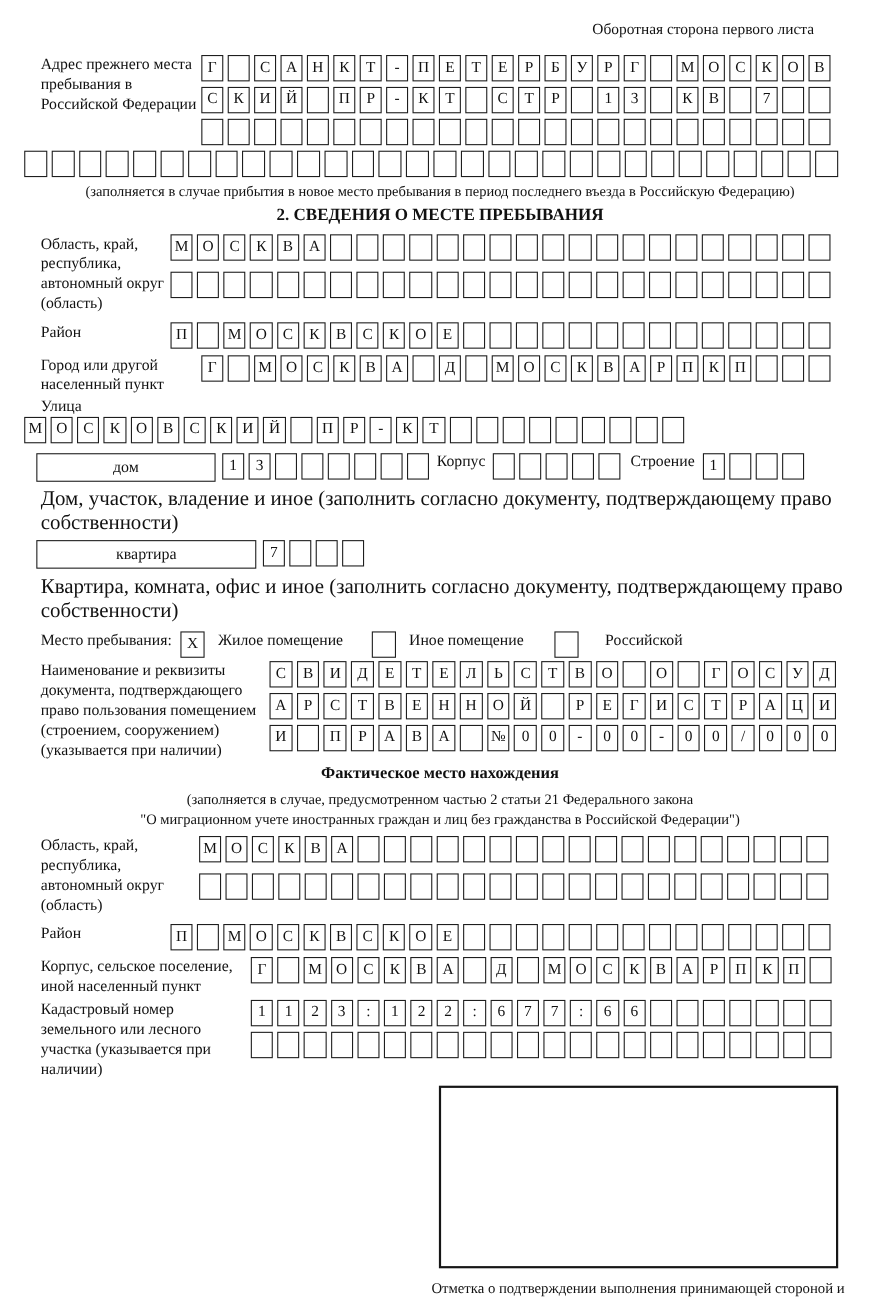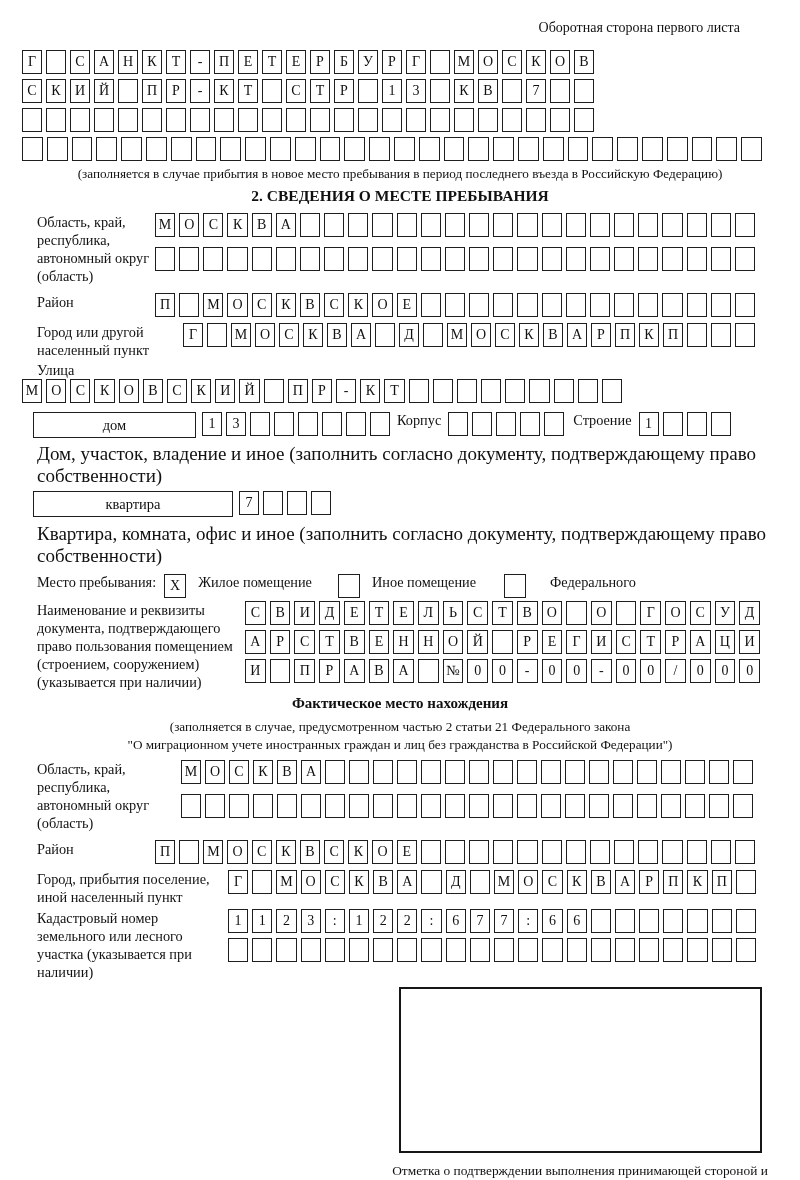--- a/index.html
+++ b/index.html
@@ -32,20 +32,21 @@
   .mb8{margin-bottom:8px;}.mb9{margin-bottom:9px;flex-direction:column;}
 </style>
 </head>
 <body>
 
 <div class="page">
 
   <div class="corner">Оборотная сторона первого листа</div>
 
   <div class="block">
+    <div class="lbl" style="width:161px">Адрес прежнего места пребывания в Российской Федерации</div>
     <div class="rows g5">
       <div class="cellrow" style="--n:24;width:572px">
           <span class="cell">Г</span>
           <span class="cell"></span>
           <span class="cell">С</span>
           <span class="cell">А</span>
           <span class="cell">Н</span>
           <span class="cell">К</span>
           <span class="cell">Т</span>
           <span class="cell">-</span>
@@ -349,21 +350,21 @@
   </div>
   <div class="note-left mb7">Квартира, комната, офис и иное (заполнить согласно документу, подтверждающему право собственности)</div>
 
   <div class="block vcenter mb3">
     <div class="inline-lbl" style="margin-left:15px">Место пребывания:</div>
     <div class="cbox" style="margin-left:8px">X</div>
     <div class="inline-lbl" style="margin-left:12px">Жилое помещение</div>
     <div class="cbox" style="margin-left:26px"></div>
     <div class="inline-lbl" style="margin-left:12px">Иное помещение</div>
     <div class="cbox" style="margin-left:28px"></div>
-    <div class="inline-lbl" style="margin-left:24px">Федерального</div>
+    <div class="inline-lbl" style="margin-left:24px">Российской</div>
   </div>
 
   <div class="block mb4">
     <div class="lbl" style="width:223px">Наименование и реквизиты документа, подтверждающего право пользования помещением (строением, сооружением) (указывается при наличии)</div>
     <div class="rows g5">
       <div class="cellrow" style="--n:21;width:515px">
           <span class="cell">С</span>
           <span class="cell">В</span>
           <span class="cell">И</span>
           <span class="cell">Д</span>
@@ -521,21 +522,21 @@
         <span class="cell"></span>
         <span class="cell"></span>
         <span class="cell"></span>
         <span class="cell"></span>
         <span class="cell"></span>
         <span class="cell"></span>
       </div>
   </div>
 
   <div class="block vcenter mb3">
-    <div class="lbl" style="width:206px">Город, прибытия поселение, иной населенный пункт</div>
+    <div class="lbl" style="width:206px">Корпус, сельское поселение, иной населенный пункт</div>
     <div class="cellrow" style="--n:22;width:528px">
         <span class="cell">Г</span>
         <span class="cell"></span>
         <span class="cell">М</span>
         <span class="cell">О</span>
         <span class="cell">С</span>
         <span class="cell">К</span>
         <span class="cell">В</span>
         <span class="cell">А</span>
         <span class="cell"></span>

